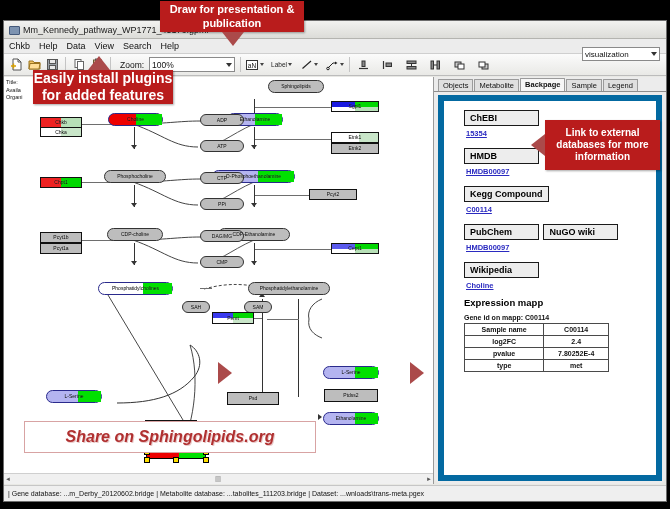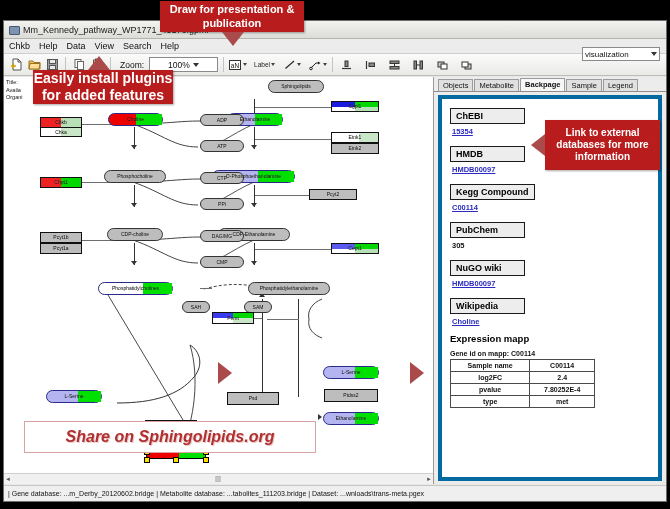--- a/index.html
+++ b/index.html
@@ -19,22 +19,22 @@
   .menubar{height:15px;background:#ececec;border-bottom:1px solid #cfcfcf;display:flex;align-items:center;
            padding-left:5px;box-sizing:border-box;}
   .menubar span{font-size:9px;color:#111;margin-right:9px;cursor:default;}
 
   .toolbar{height:22px;background:linear-gradient(#fbfbfb,#e9e9e6);border-bottom:1px solid #bcbcbc;
            display:flex;align-items:center;padding-left:4px;box-sizing:border-box;gap:2px;}
   .tbtn{width:16px;height:16px;display:flex;align-items:center;justify-content:center;}
   .tbtn svg{display:block;}
   .tsep{width:1px;height:15px;background:#c4c4c4;margin:0 3px;}
   .zoomlbl{font-size:8.5px;color:#111;margin:0 3px 0 4px;}
-  .zoombox{width:69px;height:15px;background:#fff;border:1px solid #8a8a8a;display:flex;align-items:center;
-           justify-content:space-between;padding:0 18px;box-sizing:border-box;}
+  .zoombox{width:86px;height:15px;background:#fff;border:1px solid #8a8a8a;display:flex;align-items:center;
+           justify-content:space-between;padding:0 2px;box-sizing:border-box;}
   .zoombox .zv{font-size:8.5px;color:#111;}
   .caret{width:0;height:0;border-left:3px solid transparent;border-right:3px solid transparent;border-top:4px solid #333;}
   .mini-caret{width:0;height:0;border-left:2.5px solid transparent;border-right:2.5px solid transparent;border-top:3.5px solid #444;margin-left:1px;}
   .tcombo{display:flex;align-items:center;}
   .tlabel{font-size:6.5px;color:#222;}
 
   .vis-combo{position:absolute;right:6px;top:26px;width:78px;height:14px;background:#fff;border:1px solid #8a8a8a;
              display:flex;align-items:center;justify-content:space-between;padding:0 2px;box-sizing:border-box;}
   .vis-combo span{font-size:8px;color:#111;}
 
@@ -47,22 +47,22 @@
            display:flex;align-items:center;justify-content:space-between;box-sizing:border-box;padding:0 1px;}
   .hscroll .arr{font-size:6px;color:#555;}
   .hscroll .grip{font-size:7px;color:#8a8a8a;letter-spacing:1px;}
 
   
   .rightpanel{flex:1;background:#ececec;position:relative;border-radius:8px;}
   .tabrow{height:14px;display:flex;align-items:flex-end;padding-left:4px;border-bottom:1px solid #8d8d8d;background:#ececec;}
   .tab{font-size:7.5px;color:#111;padding:1px 4px 1px 4px;border:1px solid #9b9b9b;border-bottom:none;
        background:#e0e0e0;margin-right:1px;border-radius:1px 1px 0 0;}
   .tab.active{background:#f7f7f7;font-weight:bold;padding-bottom:2px;}
-  .backpage{position:absolute;left:4px;top:18px;right:4px;bottom:3px;background:#fff;border:4px solid #0369a1;
-            overflow:hidden;}
+  .backpage{position:absolute;left:4px;top:18px;right:4px;bottom:3px;background:#fff;border:6px solid #0369a1;
+            overflow:hidden;padding-left:12px;}
   .bp-inner{padding:6px 8px;}
   .dbhead{display:inline-block;min-width:75px;background:#ededed;border:1px solid #1a1a1a;
           font-size:9px;font-weight:bold;color:#000;padding:2px 5px;margin-bottom:3px;box-sizing:border-box;}
   .dblink{font-size:7.5px;color:#2a2ac0;text-decoration:underline;font-weight:bold;display:block;margin:0 0 7px 2px;}
   .dbplain{font-size:7.5px;color:#111;display:block;margin:0 0 7px 2px;font-weight:bold;}
   .exprhead{font-size:9.5px;font-weight:bold;color:#000;margin:2px 0 6px 0;}
   .genetxt{font-size:7px;color:#111;font-weight:bold;margin-bottom:2px;}
   table.expr{border-collapse:collapse;width:145px;}
   table.expr td{border:1px solid #4a4a4a;font-size:7px;color:#111;text-align:center;padding:2px 1px;font-weight:bold;}
 
@@ -503,21 +503,20 @@
             <div class="dbhead">ChEBI</div>
             <a class="dblink" href="#">15354</a>
 
             <div class="dbhead">HMDB</div>
             <a class="dblink" href="#">HMDB00097</a>
 
             <div class="dbhead">Kegg Compound</div>
             <a class="dblink" href="#">C00114</a>
 
             <div class="dbhead">PubChem</div>
-            <span class="dbplain">305</span>
 
             <div class="dbhead">NuGO wiki</div>
             <a class="dblink" href="#">HMDB00097</a>
 
             <div class="dbhead">Wikipedia</div>
             <a class="dblink" href="#">Choline</a>
 
             <div class="exprhead">Expression mapp</div>
             <div class="genetxt">Gene id on mapp: C00114</div>
 

